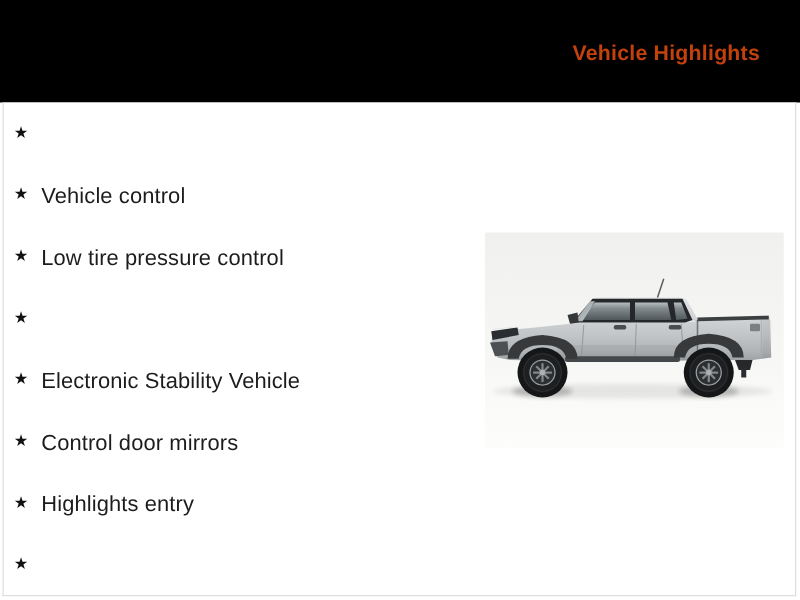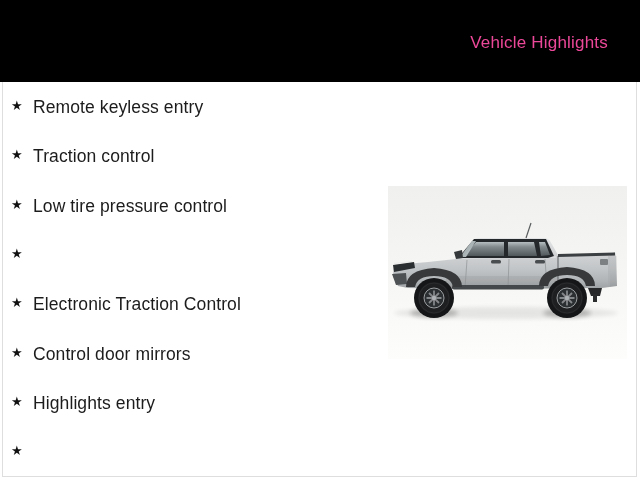--- a/index.html
+++ b/index.html
@@ -21,24 +21,24 @@
     width: 640px;
     height: 82px;
     background: #000000;
     box-sizing: border-box;
   }
   .header-title {
     position: absolute;
     right: 32px;
     top: 34px;
     margin: 0;
-    color: #ec4899;
+    color: #c2410c;
     font-size: 17px;
     line-height: 18px;
-    font-weight: 400;
+    font-weight: 700;
     letter-spacing: 0.2px;
   }
   .body {
     position: absolute;
     top: 82px;
     left: 2px;
     width: 635px;
     height: 395px;
     background: #ffffff;
     border: 1px solid #dedede;
@@ -90,36 +90,35 @@
 
   <header class="header">
     <h1 class="header-title">Vehicle Highlights</h1>
   </header>
 
   <div class="body">
 
     <ul class="features">
       <li class="feature-row">
         <span class="star">★</span>
-        <span class="feature-label">Remote keyless entry</span>
-      </li>
-      <li class="feature-row">
-        <span class="star">★</span>
-        <span class="feature-label">Traction control</span>
+      </li>
+      <li class="feature-row">
+        <span class="star">★</span>
+        <span class="feature-label">Vehicle control</span>
       </li>
       <li class="feature-row">
         <span class="star">★</span>
         <span class="feature-label">Low tire pressure control</span>
       </li>
       <li class="feature-row">
         <span class="star">★</span>
       </li>
       <li class="feature-row">
         <span class="star">★</span>
-        <span class="feature-label">Electronic Traction Control</span>
+        <span class="feature-label">Electronic Stability Vehicle</span>
       </li>
       <li class="feature-row">
         <span class="star">★</span>
         <span class="feature-label">Control door mirrors</span>
       </li>
       <li class="feature-row">
         <span class="star">★</span>
         <span class="feature-label">Highlights entry</span>
       </li>
       <li class="feature-row">

